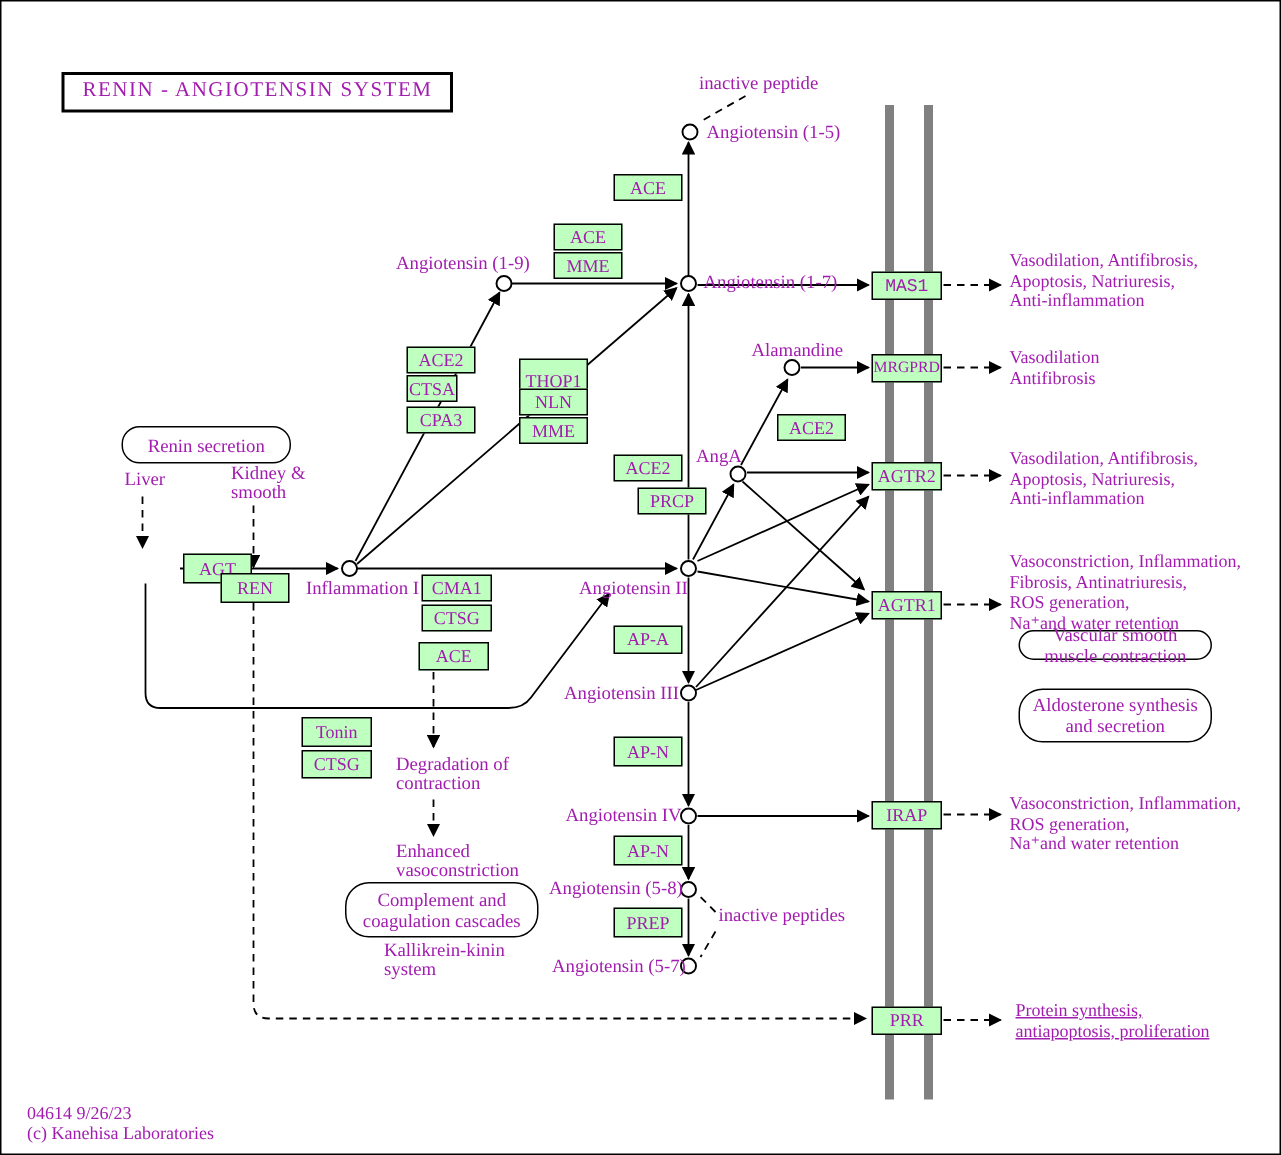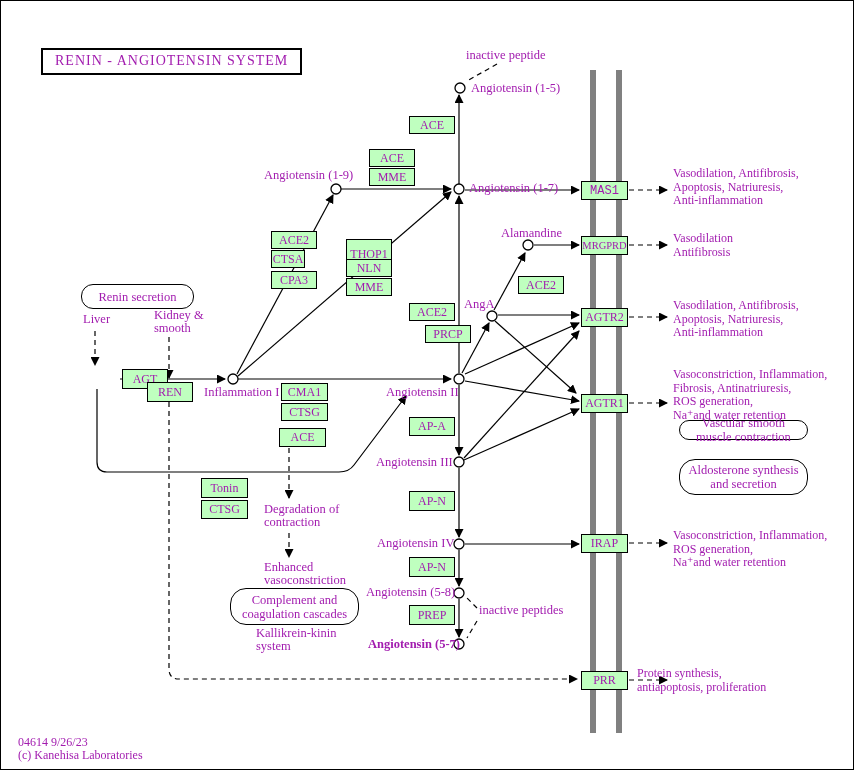--- a/index.html
+++ b/index.html
@@ -236,21 +236,21 @@
       </div>
       <div class="lbl" style="left: 376px; top: 536px;">
         <div>Angiotensin IV</div>
       </div>
       <div class="lbl" style="left: 365px; top: 585px;">
         <div>Angiotensin (5-8)</div>
       </div>
       <div class="lbl" style="left: 478px; top: 603px;">
         <div>inactive peptides</div>
       </div>
-      <div class="lbl" style="left: 367px; top: 637px; font-weight: bold;">
+      <div class="lbl" style="left: 367px; top: 637px;">
         <div>Angiotensin (5-7)</div>
       </div>
       <div class="lbl" style="left: 82px; top: 312px;">
         <div>Liver</div>
       </div>
       <div class="lbl" style="left: 153px; top: 308px;">
         <div>Kidney &amp;</div>
         <div>smooth</div>
       </div>
       <div class="lbl" style="left: 263px; top: 502px;">
@@ -283,21 +283,21 @@
         <div>Vasoconstriction, Inflammation,</div>
         <div>Fibrosis, Antinatriuresis,</div>
         <div>ROS generation,</div>
         <div>Na⁺and water retention</div>
       </div>
       <div class="ann" style="left: 672px; top: 528px;">
         <div>Vasoconstriction, Inflammation,</div>
         <div>ROS generation,</div>
         <div>Na⁺and water retention</div>
       </div>
-      <div class="ann" style="left: 636px; top: 666px;">
+      <div class="ann" style="left: 676px; top: 666px; text-decoration: underline;">
         <div>Protein synthesis,</div>
         <div>antiapoptosis, proliferation</div>
       </div>
     </div>
 
   <div class="footer">
     <div>04614 9/26/23</div>
     <div>(c) Kanehisa Laboratories</div>
   </div>
 </div>

